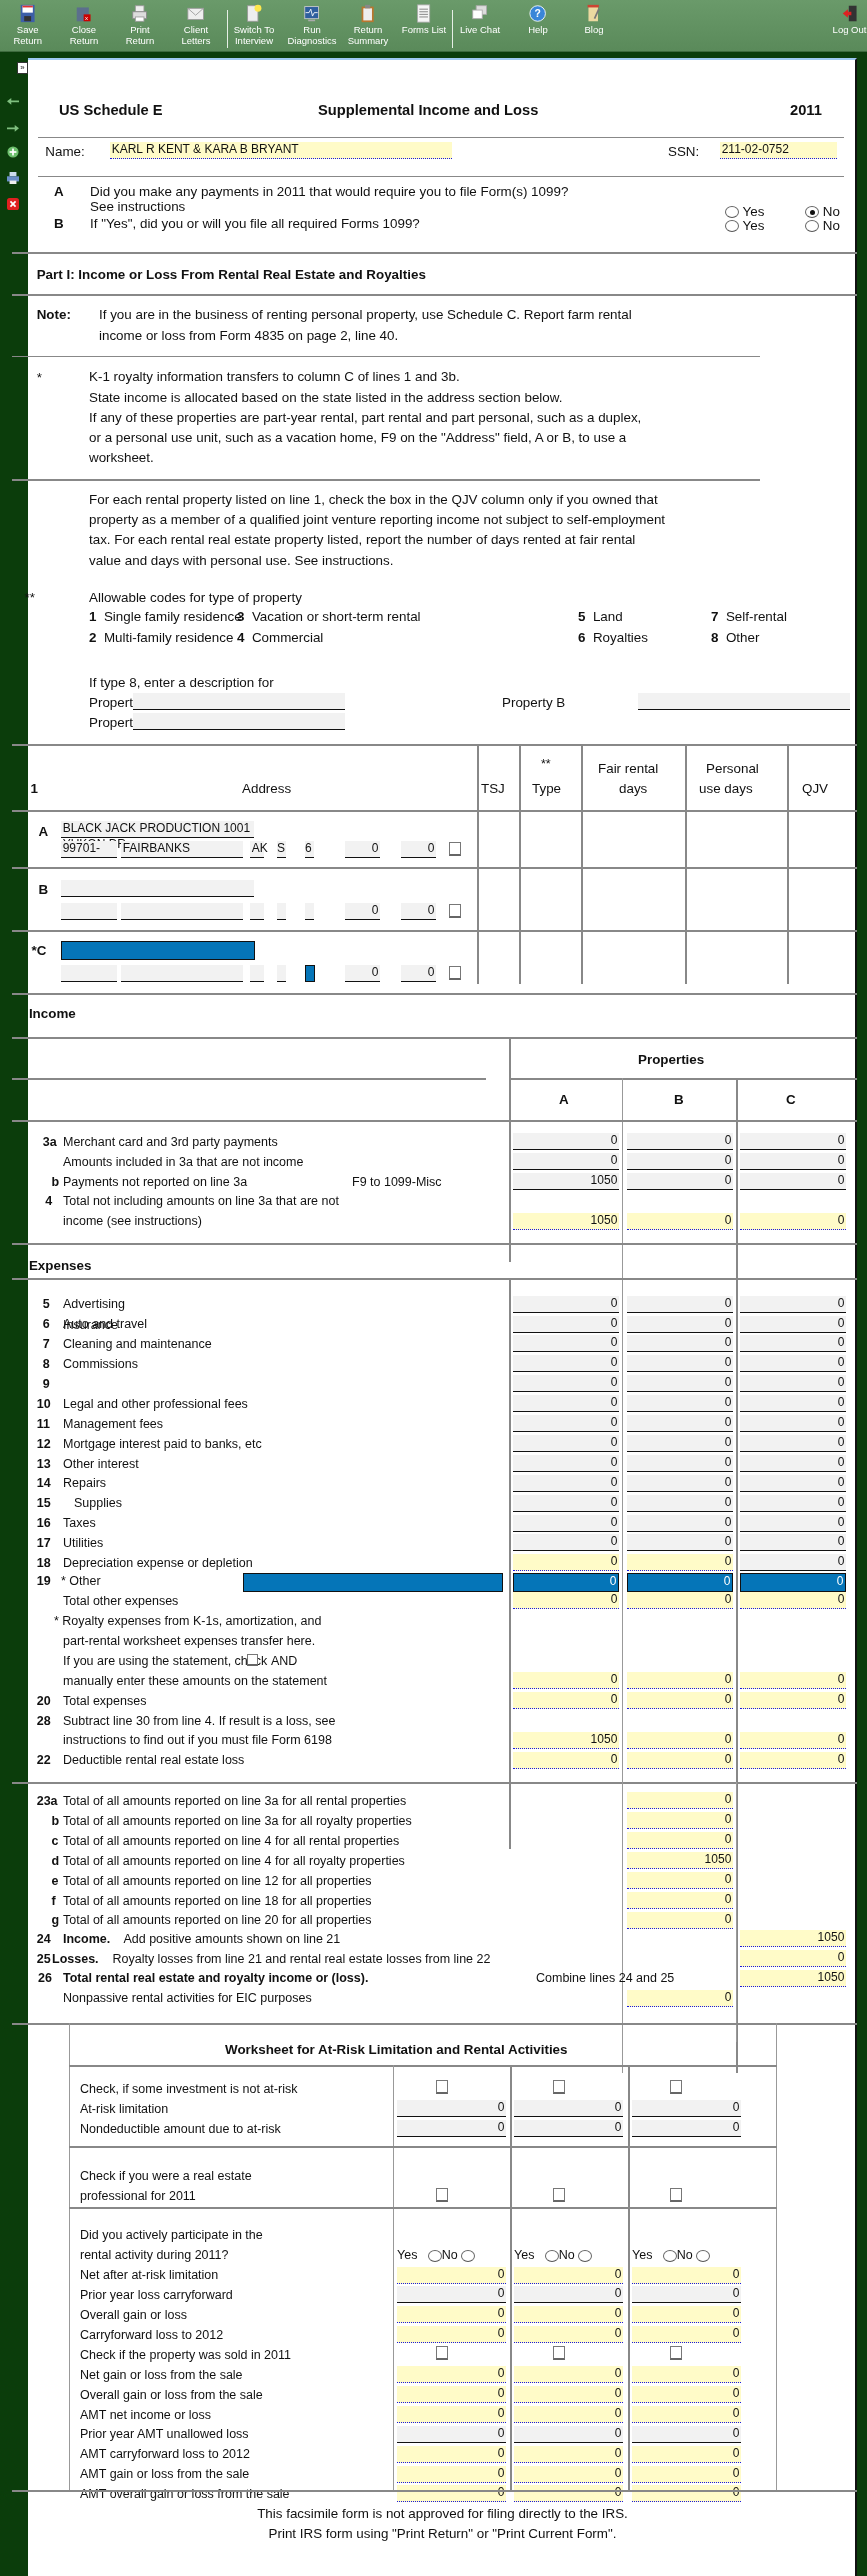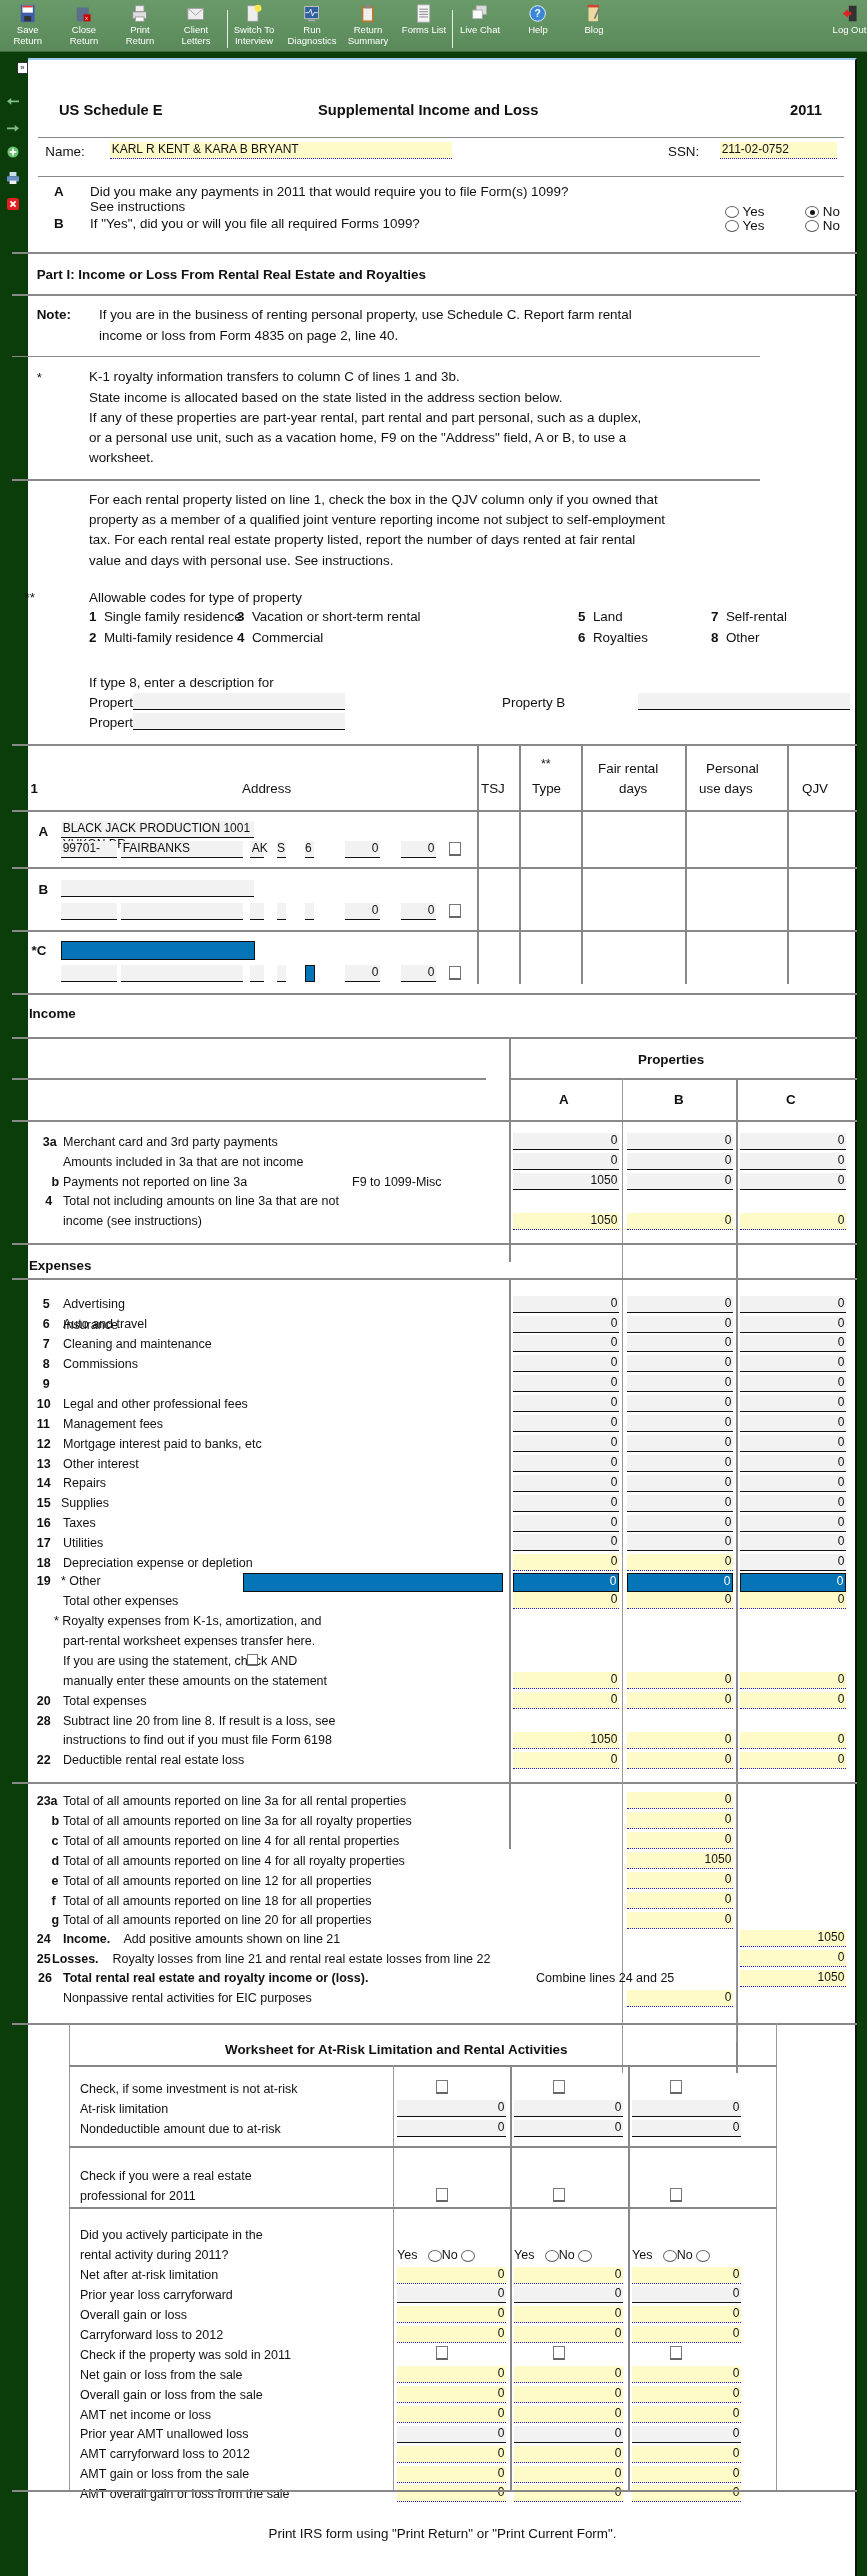--- a/index.html
+++ b/index.html
@@ -371,21 +371,21 @@
       <div class="abs t14" style="left:35px;top:1397px">Other interest</div>
       <div class="fld-gray" style="left:485px;top:1395px;width:106px">0</div>
       <div class="fld-gray" style="left:599px;top:1395px;width:106px">0</div>
       <div class="fld-gray" style="left:712px;top:1395px;width:106px">0</div>
       <div class="abs b t14" style="left:8.7px;top:1416px">14</div>
       <div class="abs t14" style="left:35px;top:1416px">Repairs</div>
       <div class="fld-gray" style="left:485px;top:1415px;width:106px">0</div>
       <div class="fld-gray" style="left:599px;top:1415px;width:106px">0</div>
       <div class="fld-gray" style="left:712px;top:1415px;width:106px">0</div>
       <div class="abs b t14" style="left:8.7px;top:1436px">15</div>
-      <div class="abs t14" style="left:33px;top:1436px">Supplies</div>
+      <div class="abs t14" style="left:46px;top:1436px">Supplies</div>
       <div class="fld-gray" style="left:485px;top:1435px;width:106px">0</div>
       <div class="fld-gray" style="left:599px;top:1435px;width:106px">0</div>
       <div class="fld-gray" style="left:712px;top:1435px;width:106px">0</div>
       <div class="abs b t14" style="left:8.7px;top:1456px">16</div>
       <div class="abs t14" style="left:35px;top:1456px">Taxes</div>
       <div class="fld-gray" style="left:485px;top:1455px;width:106px">0</div>
       <div class="fld-gray" style="left:599px;top:1455px;width:106px">0</div>
       <div class="fld-gray" style="left:712px;top:1455px;width:106px">0</div>
       <div class="abs b t14" style="left:8.7px;top:1476px">17</div>
       <div class="abs t14" style="left:35px;top:1476px">Utilities</div>
@@ -421,21 +421,21 @@
   <div class="fld-yel" style="left:599px;top:1612px;width:106px">0</div>
   <div class="fld-yel" style="left:712px;top:1612px;width:106px">0</div>
 
   <div class="abs b t14" style="left:8.7px;top:1634px">20</div>
   <div class="abs t14" style="left:35px;top:1634px">Total expenses</div>
   <div class="fld-yel" style="left:485px;top:1632px;width:106px">0</div>
   <div class="fld-yel" style="left:599px;top:1632px;width:106px">0</div>
   <div class="fld-yel" style="left:712px;top:1632px;width:106px">0</div>
 
   <div class="abs b t14" style="left:8.7px;top:1654px">28</div>
-  <div class="abs t14" style="left:35px;top:1654px">Subtract line 20 from line 8.  If result is a loss,  see</div>
+  <div class="abs t14" style="left:35px;top:1654px">Subtract line 30 from line 4.  If result is a loss,  see</div>
   <div class="abs t14" style="left:35px;top:1673px">instructions to find out if you must file Form 6198</div>
   <div class="fld-yel" style="left:485px;top:1672px;width:106px">1050</div>
   <div class="fld-yel" style="left:599px;top:1672px;width:106px">0</div>
   <div class="fld-yel" style="left:712px;top:1672px;width:106px">0</div>
 
   <div class="abs b t14" style="left:8.7px;top:1693px">22</div>
   <div class="abs t14" style="left:35px;top:1693px">Deductible rental real estate loss</div>
   <div class="fld-yel" style="left:485px;top:1692px;width:106px">0</div>
   <div class="fld-yel" style="left:599px;top:1692px;width:106px">0</div>
   <div class="fld-yel" style="left:712px;top:1692px;width:106px">0</div>
@@ -570,15 +570,16 @@
       <div class="fld-yel" style="left:486px;top:2406px;width:109px">0</div>
       <div class="fld-yel" style="left:604px;top:2406px;width:109px">0</div>
       <div class="abs t14" style="left:52px;top:2427px">AMT overall gain or loss from the sale</div>
       <div class="fld-yel" style="left:369px;top:2425px;width:109px">0</div>
       <div class="fld-yel" style="left:486px;top:2425px;width:109px">0</div>
       <div class="fld-yel" style="left:604px;top:2425px;width:109px">0</div>
     </div>
 
   <div class="hr" style="left:-15.6px;top:2430px;width:845px"></div>
 
+  <div class="abs t15" style="left:0;width:829px;text-align:center;top:2446px">This facsimile form is not approved for filing directly to the IRS.</div>
   <div class="abs t15" style="left:0;width:829px;text-align:center;top:2466px">Print IRS form using "Print Return" or "Print Current Form".</div>
 </div>
 
 
 </body></html>

